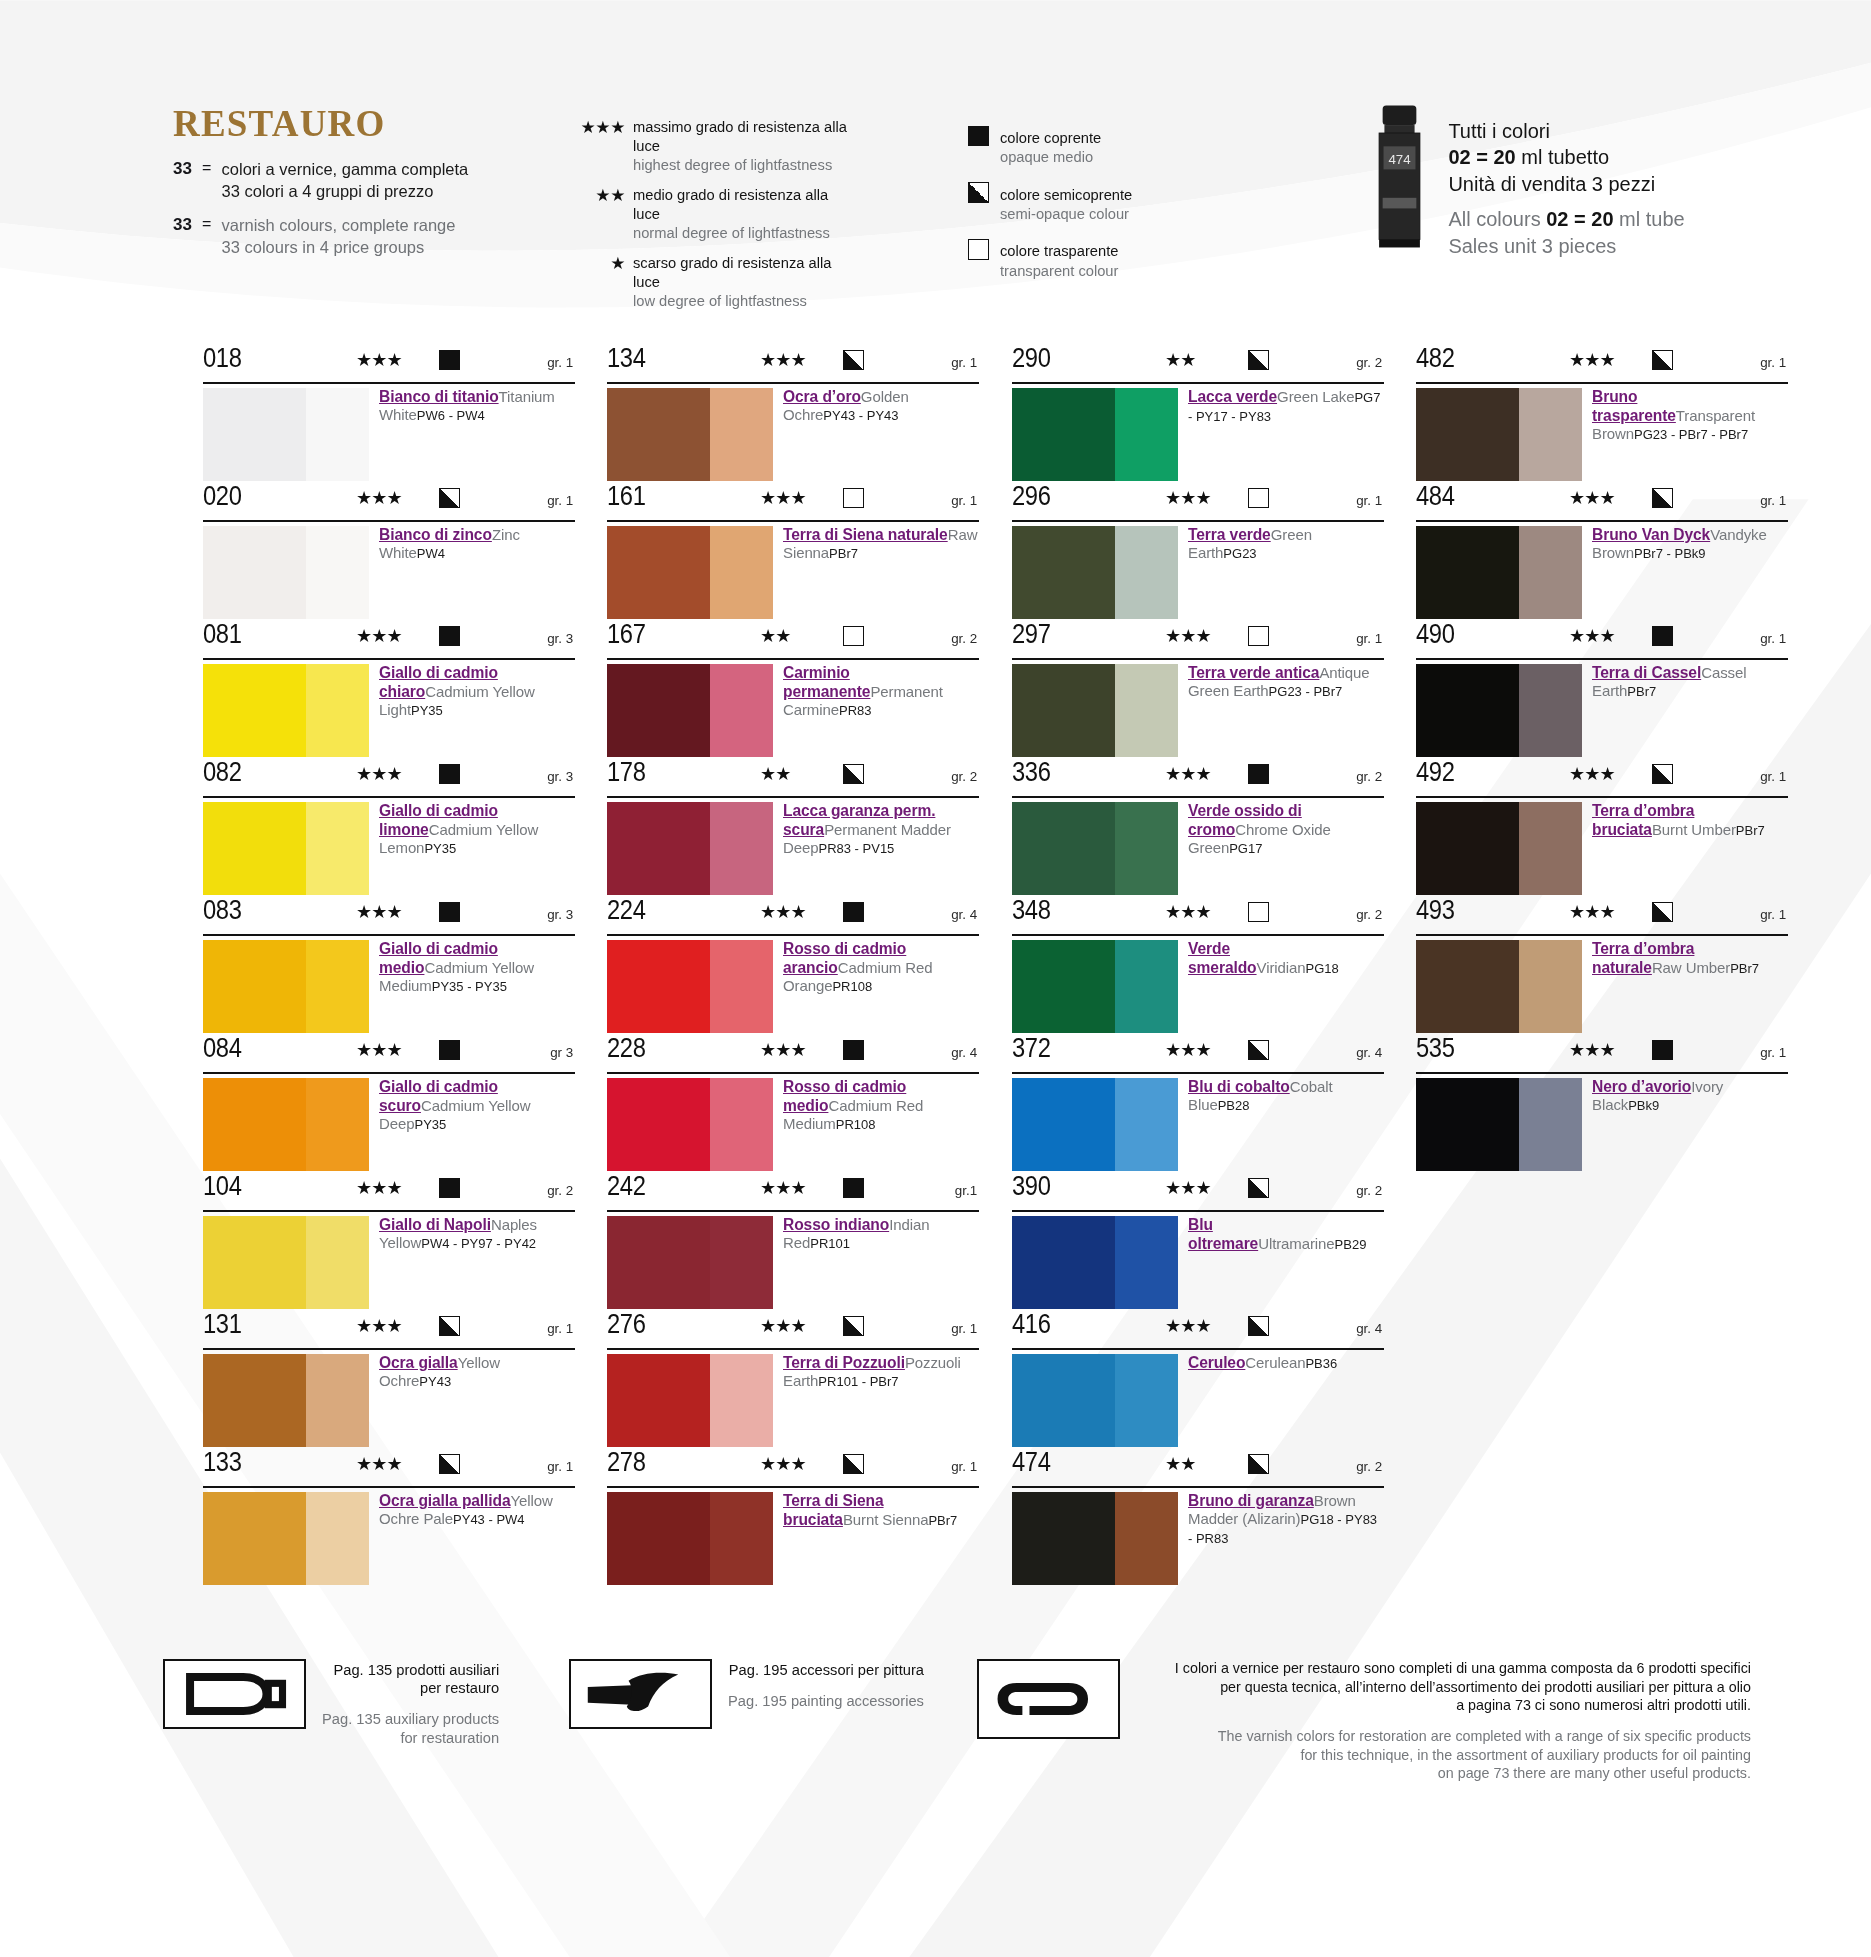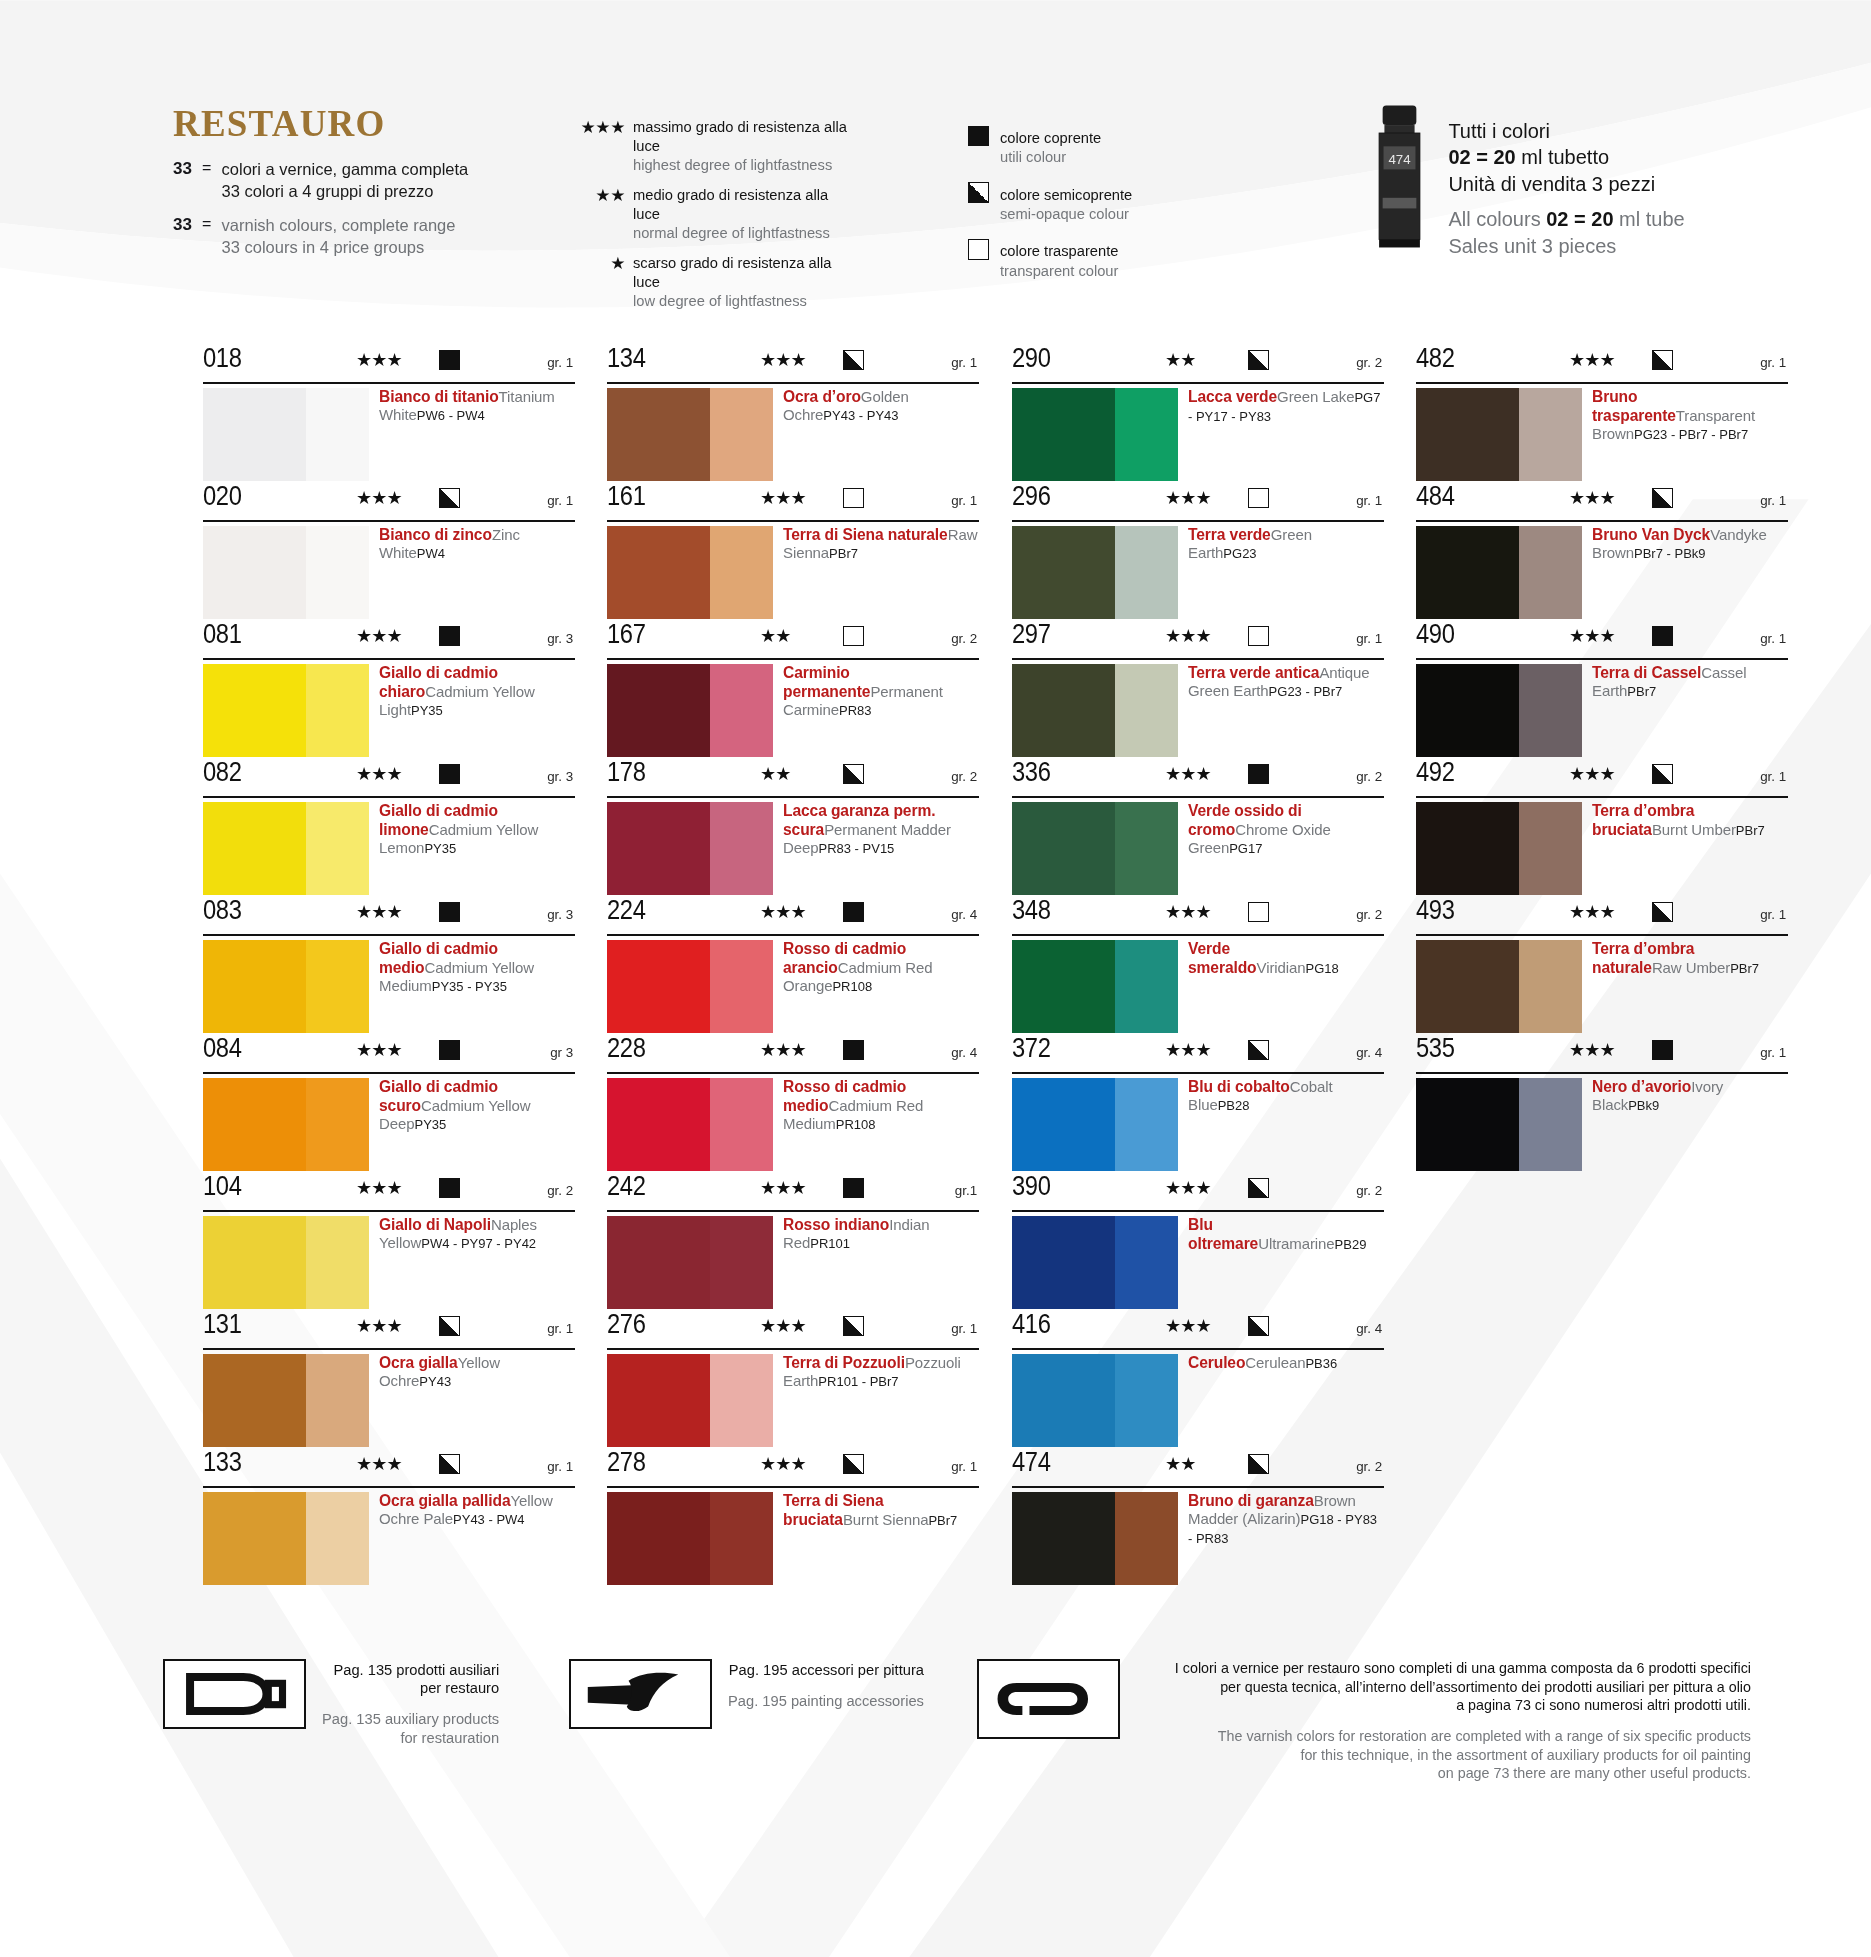--- a/index.html
+++ b/index.html
@@ -72,21 +72,21 @@
   }
   .si-stars{position:absolute;left:153px;top:5.3px;font-size:18px;color:#111;letter-spacing:-0.9px;line-height:1;}
   .si-op{position:absolute;left:236px;top:3.6px;}
   .si-gr{position:absolute;right:1.8px;top:9.8px;font-size:13.4px;color:#2b2b2b;line-height:1;}
 
   .si-body{position:relative;height:101px;}
   .si-chip{position:absolute;left:0;top:3.6px;width:166px;height:93px;display:flex;}
   .si-chip .mass{width:62%;height:100%;}
   .si-chip .tint{width:38%;height:100%;}
   .si-names{position:absolute;left:176px;top:2.7px;width:196px;}
-  .nm-it{font-size:15.6px;font-weight:bold;color:#b91c1c;line-height:1.22;letter-spacing:-0.1px;}
+  .nm-it{font-size:15.6px;font-weight:bold;color:#701a75;line-height:1.22;letter-spacing:-0.1px;text-decoration:underline;}
   .nm-en{font-size:15px;color:#76797d;line-height:1.22;letter-spacing:-0.1px;}
   .nm-pg{font-size:13px;color:#1d1d1d;line-height:1.45;padding-top:1.8px;}
 
   
   .footer{position:absolute;left:0;top:1659px;width:1871px;}
   .fbox{position:absolute;display:flex;align-items:flex-start;}
   .fbox.f1{left:163px;top:0;}
   .fbox.f2{left:569px;top:0;}
   .fbox.f3{left:977px;top:0;}
   .ficon{width:143px;height:70px;border:2.1px solid #111;box-sizing:border-box;flex:none;
@@ -161,21 +161,21 @@
       </div>
     </div>
 
     <div class="legend-opacity">
       <div class="lo-row">
         <span class="lo-ico">
             <span class="sq opaque"></span>
           </span>
         <span class="lo-txt">
           <span>colore coprente</span>
-          <span class="en">utili colour</span>
+          <span class="en">opaque medio</span>
         </span>
       </div>
       <div class="lo-row">
         <span class="lo-ico">
             <span class="sq semi"></span>
           </span>
         <span class="lo-txt">
           <span>colore semicoprente</span>
           <span class="en">semi-opaque colour</span>
         </span>

